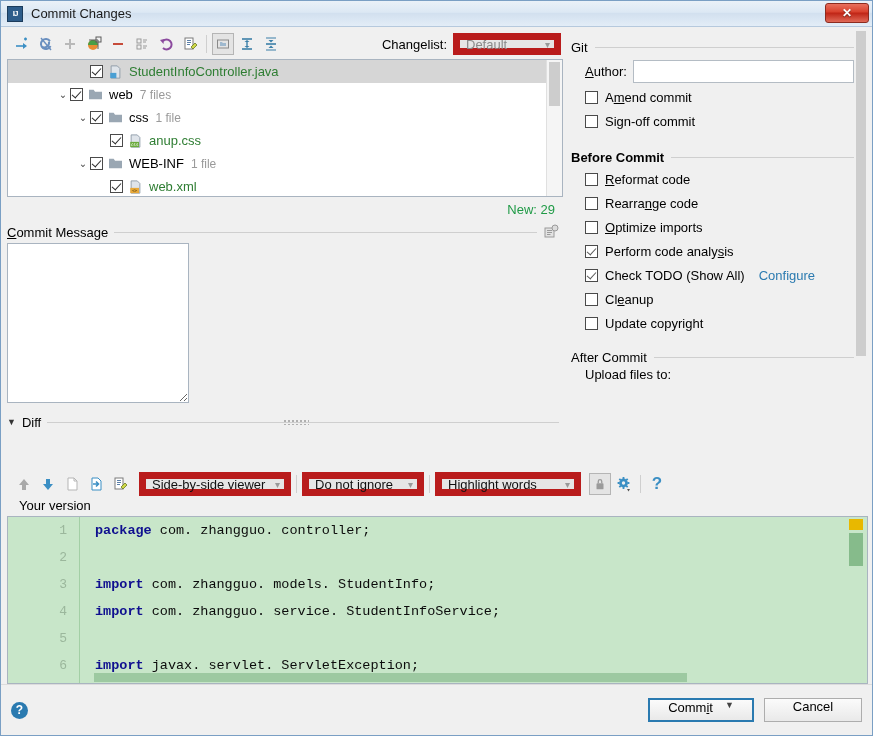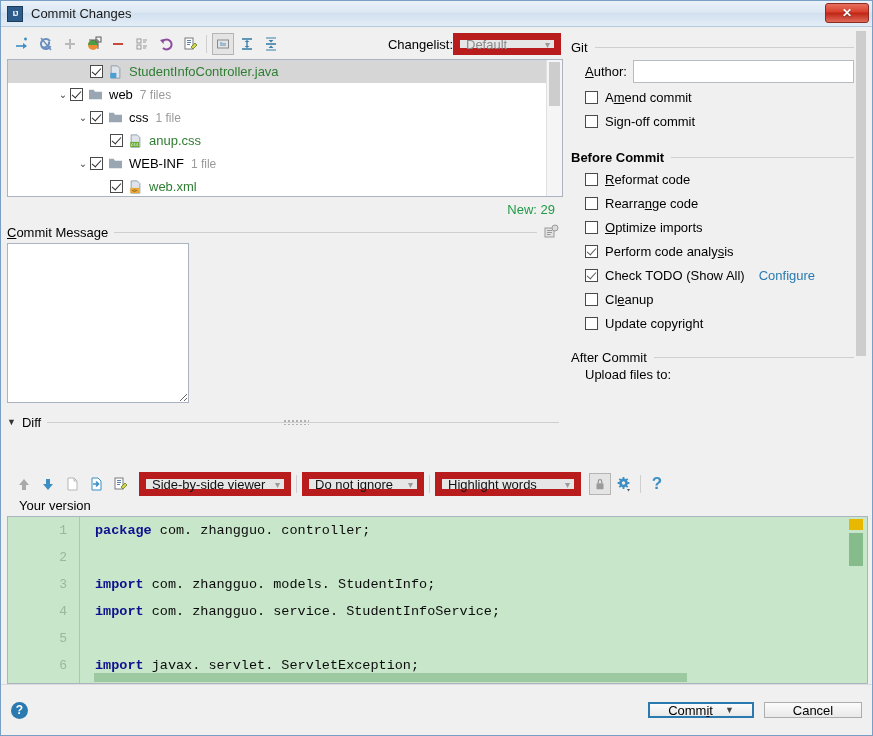--- a/index.html
+++ b/index.html
@@ -86,21 +86,21 @@
   }
   .tbtn.pressed {
     border: 1px solid #b5b5b5;
     background: #e4e4e4;
   }
   .tb-sep {
     width: 1px; height: 18px; background: #cfcfcf; margin: 0 3px; flex: none;
   }
   #changelist-wrap {
     margin-left: auto;
-    display: flex; align-items: center; gap: 0;
+    display: flex; align-items: center; gap: 6px;
     padding-right: 2px;
   }
   #changelist-label { font-size: 13px; }
   .combo {
     height: 22px;
     background: #e6e6e6;
     border: 7px solid #b91c1c;
     display: flex; align-items: center;
     padding: 0 4px 0 6px;
     color: #8a8a8a;
@@ -333,24 +333,24 @@
   }
   #help-icon {
     width: 17px; height: 17px; border-radius: 50%;
     background: #2a7ab0; color: #fff;
     font-size: 12px; font-weight: bold;
     display: flex; align-items: center; justify-content: center;
     cursor: pointer;
   }
   #btn-group { margin-left: auto; display: flex; gap: 10px; }
   .dlgbtn {
-    height: 16px; min-width: 98px;
+    height: 24px; min-width: 98px;
     background: linear-gradient(to bottom, #fbfbfb, #e9e9e9);
     border: 1px solid #adadad;
-    display: flex; align-items: center; justify-content: center;
+    display: flex; align-items: flex-start; justify-content: center;
     font-size: 13px; cursor: pointer; padding: 0 10px;
   }
   .dlgbtn.default {
     border: 2px solid #2a7ab0;
     min-width: 106px;
   }
   .dlgbtn u { text-decoration: underline; }
   .splitarrow { margin-left: 12px; font-size: 9px; color: #444; }
   .combo-small { height: 24px; }
 </style>

